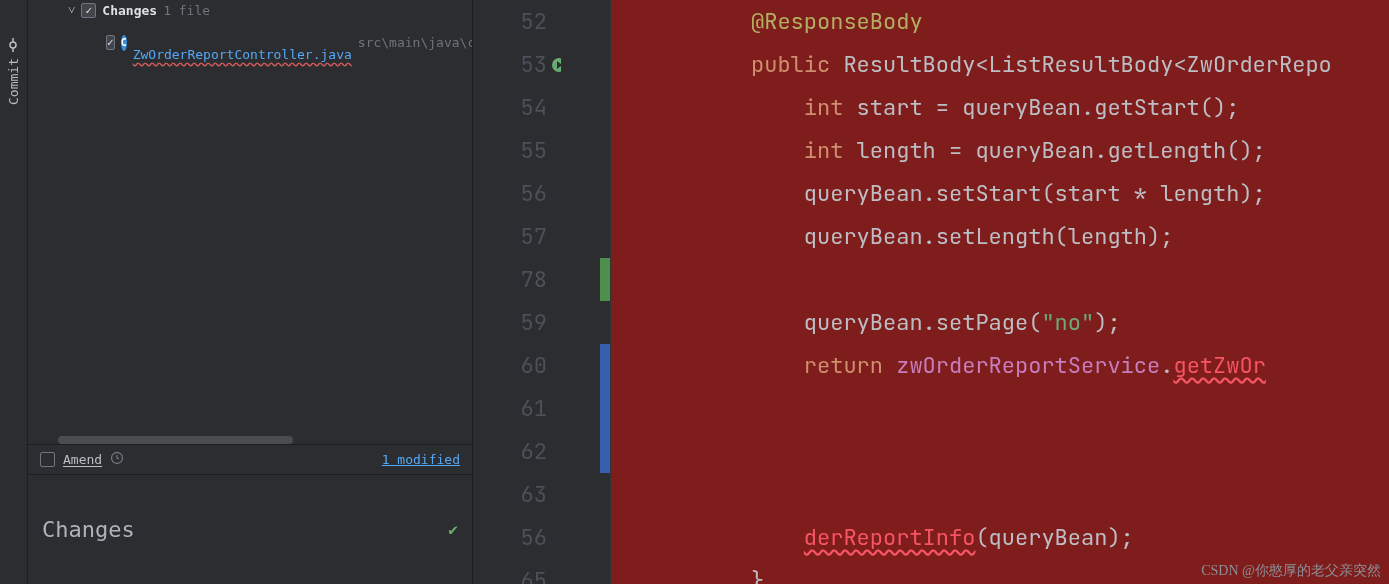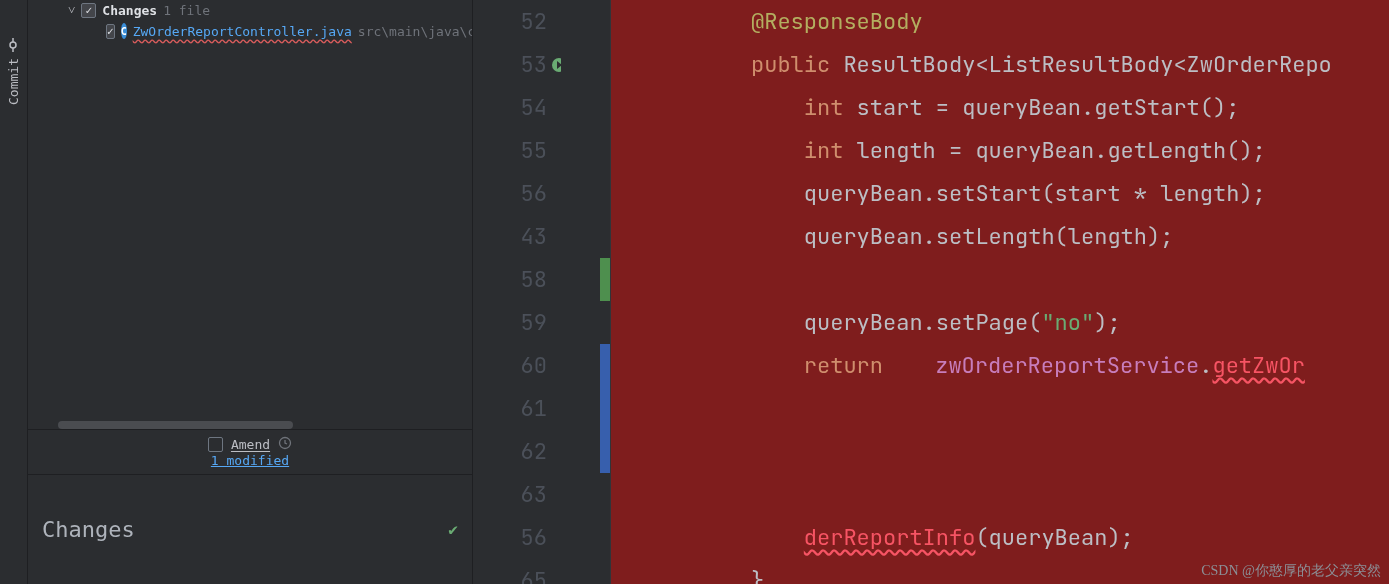--- a/index.html
+++ b/index.html
@@ -90,37 +90,37 @@
       font-size: 10px;
       font-weight: bold;
       display: inline-flex;
       align-items: center;
       justify-content: center;
     }
     .file-name {
       color: #56a8f5;
       text-decoration: underline wavy #db5c5c;
       text-underline-offset: 3px;
+      margin-top: 24px;
     }
     .file-path { color: #6f737a; }
     .hscroll {
       position: absolute;
       bottom: 0; left: 30px;
       width: 235px; height: 8px;
       background: #4a4c50;
       border-radius: 4px;
     }
     .commit-meta {
       border-top: 1px solid #1e1f22;
       display: flex;
       align-items: center;
       justify-content: space-between;
       padding: 6px 12px;
       font-size: 13px;
-      flex-direction: column;
     }
     .amend-row { display: flex; align-items: center; gap: 8px; color: #bcbec4; }
     .amend-label { text-decoration: underline; text-underline-offset: 2px; }
     .modified { color: #56a8f5; text-decoration: underline; }
     .commit-msg {
       border-top: 1px solid #1e1f22;
       padding: 12px 14px;
       font-size: 22px;
       color: #aeb3bb;
       display: flex;
@@ -174,21 +174,21 @@
       white-space: pre;
       overflow: hidden;
       padding-left: 8px;
     }
     .code-line { height: 43px; }
     .anno { color: #b3ae60; }
     .kw { color: #cf8e6d; }
     .type { color: #bcbec4; }
     .ident { color: #bcbec4; text-align: center; }
     .str { color: #6aab73; }
-    .call-hl { color: #c77dbb; margin-left: 39px; }
+    .call-hl { color: #c77dbb; }
     .err { color: #f75464; text-decoration: underline wavy #f75464; text-underline-offset: 4px; }
     .watermark {
       position: fixed;
       right: 8px; bottom: 4px;
       font-size: 14px;
       color: #8b8f96;
       font-family: Liberation Serif, serif;
     }
     .tick { color: #6aab73; font-size: 16px; }
     .clock { color: #6f737a; }
@@ -248,22 +248,22 @@
       <div class="ln">53<span class="icons">
           <svg width="16" height="16" viewBox="0 0 16 16">
             <circle cx="8" cy="8" r="7" fill="#6aab73"></circle>
             <path d="M6 4l5 4-5 4z" fill="#2b2d30"></path>
           </svg>
           <span style="color: rgb(188, 190, 196); font-size: 20px;">@</span>
         </span></div>
       <div class="ln">54</div>
       <div class="ln">55</div>
       <div class="ln">56</div>
-      <div class="ln">43</div>
-      <div class="ln">58</div>
+      <div class="ln">57</div>
+      <div class="ln">78</div>
       <div class="ln">59</div>
       <div class="ln">60</div>
       <div class="ln">61</div>
       <div class="ln">62</div>
       <div class="ln">63</div>
       <div class="ln">56</div>
       <div class="ln">65</div>
     </div>
   <div class="gutter-strip" id="strip">
       <div class="change-mark" style="top: 258px; height: 43px; background: rgb(78, 143, 78);"></div>

